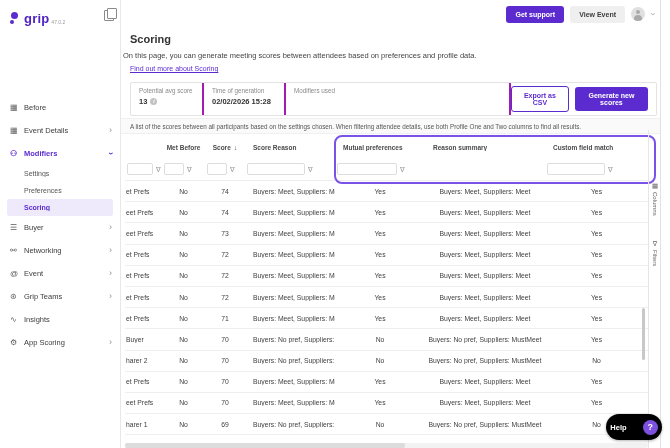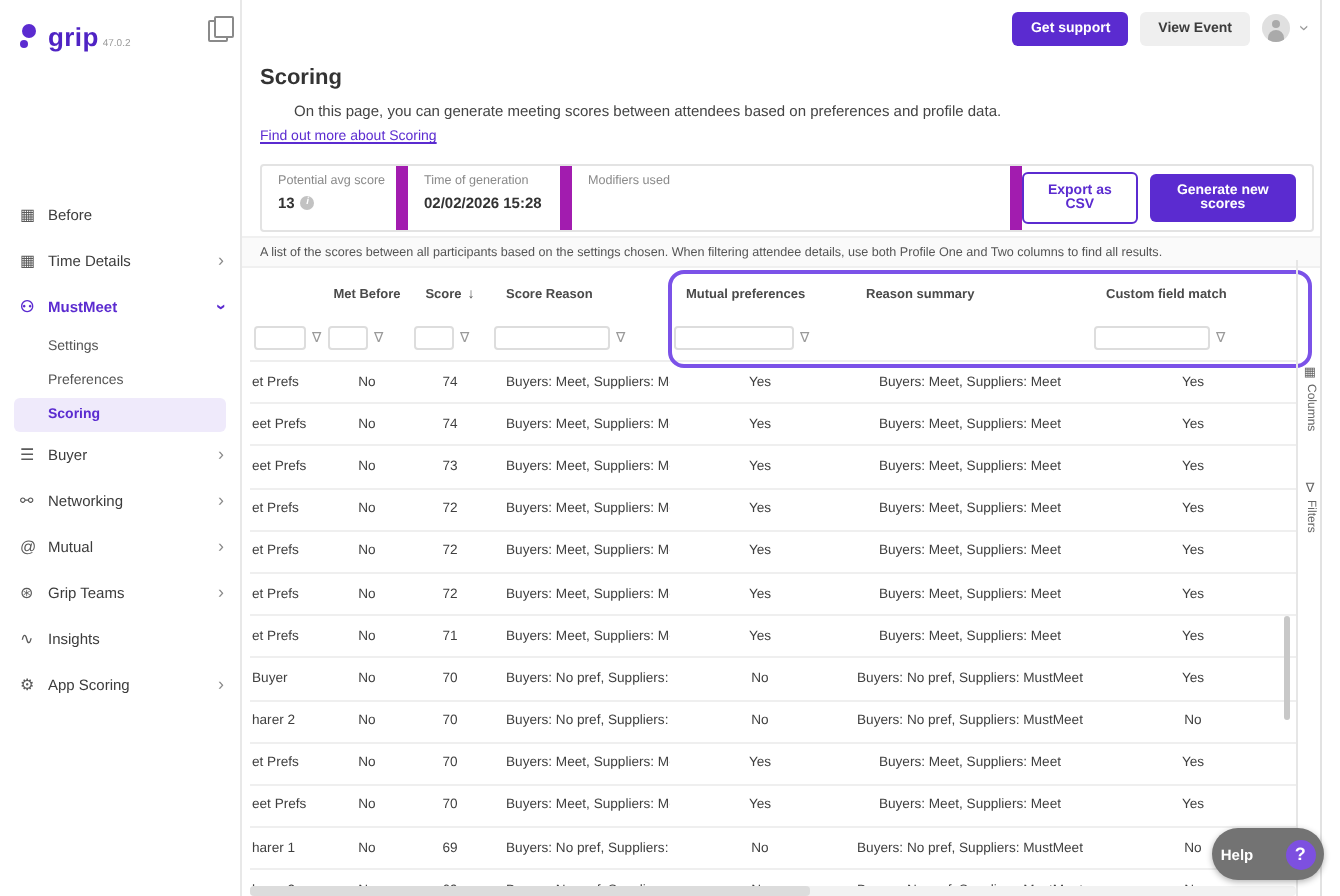--- a/index.html
+++ b/index.html
@@ -34,25 +34,25 @@
   .btn-primary{background:#5b2bd0;color:#fff;}
   .btn-gray{background:#efefef;color:#3c3c3c;}
   .avatar{width:14px;height:14px;border-radius:50%;background:#e0e0e0;position:relative;overflow:hidden;}
   .avatar::before{content:"";position:absolute;left:5px;top:3px;width:4px;height:4px;border-radius:50%;background:#aaa;}
   .avatar::after{content:"";position:absolute;left:3px;top:8px;width:8px;height:6px;border-radius:4px 4px 0 0;background:#aaa;}
   .chev-down{display:inline-block;transform:rotate(90deg);font-size:9px;color:#9a9a9a;}
 
   
   .main{position:absolute;left:121px;top:28px;width:539px;height:420px;background:#fff;}
   .page-title{position:absolute;left:9px;top:5px;font-size:11px;font-weight:bold;color:#333;}
-  .page-desc{position:absolute;left:26px;top:23px;font-size:7.5px;color:#444;}
+  .page-desc{position:absolute;left:2px;top:23px;font-size:7.5px;color:#444;}
   .page-link{position:absolute;left:9px;top:37px;font-size:7px;color:#5b2bd0;text-decoration:underline;cursor:pointer;}
 
   .stats-panel{position:absolute;left:9px;top:54px;width:525px;height:32px;border:1px solid #e3e3e3;border-radius:2px;display:flex;}
-  .stat-cell{border-right:6px solid #a21caf;padding:4px 8px 0 8px;box-sizing:border-box;}
+  .stat-cell{border-right:2px solid #a21caf;padding:4px 8px 0 8px;box-sizing:border-box;}
   .stat-cell .lbl{font-size:6.3px;color:#8a8a8a;white-space:nowrap;}
   .stat-cell .val{font-size:7.5px;font-weight:bold;color:#333;margin-top:3px;white-space:nowrap;display:flex;align-items:center;gap:3px;}
   .info-icon{display:inline-block;width:7px;height:7px;border-radius:50%;background:#c2c2c2;color:#fff;font-size:5px;line-height:7px;text-align:center;font-style:italic;font-weight:bold;}
   .stat-actions{flex:1;display:flex;align-items:center;justify-content:flex-end;gap:6px;padding-right:8px;}
   .btn-outline{background:#fff;border:1px solid #5b2bd0;color:#5b2bd0;}
 
   .note-bar{position:absolute;left:0;top:90px;width:539px;height:14px;background:#fafafa;border-top:1px solid #f0f0f0;border-bottom:1px solid #f0f0f0;display:flex;align-items:center;}
   .note-bar span{font-size:6.3px;color:#555;padding-left:9px;white-space:nowrap;}
 
   
@@ -78,21 +78,21 @@
   
   .side-strip{position:absolute;left:527px;top:102px;width:12px;height:318px;border-left:1px solid #e6e6e6;}
   .side-tab{position:absolute;left:0;width:12px;display:flex;flex-direction:column;align-items:center;gap:2px;cursor:pointer;}
   .side-tab .st-icon{font-size:6.5px;color:#666;}
   .side-tab .vt{writing-mode:vertical-rl;font-size:6px;color:#666;}
   .vscroll{position:absolute;left:521px;top:280px;width:3px;height:52px;border-radius:2px;background:#c8c8c8;}
   .hscroll{position:absolute;left:4px;top:415px;width:523px;height:5px;background:#f2f2f2;border-radius:2px;}
   .hscroll .thumb{position:absolute;left:0;top:0;width:280px;height:5px;background:#dcdcdc;border-radius:2px;}
 
   
-  .help-pill{position:absolute;left:606px;top:414px;width:56px;height:26px;border-radius:13px;background:#737373;display:flex;align-items:center;justify-content:center;gap:16px;box-shadow:0 1px 3px rgba(0,0,0,.3);cursor:pointer;}
+  .help-pill{position:absolute;left:606px;top:414px;width:56px;height:26px;border-radius:13px;background:#000000;display:flex;align-items:center;justify-content:center;gap:16px;box-shadow:0 1px 3px rgba(0,0,0,.3);cursor:pointer;}
   .help-pill .hl-label{color:#fff;font-size:7.5px;font-weight:bold;}
   .help-pill .q-circle{width:15px;height:15px;border-radius:50%;background:#7d50e0;color:#fff;font-size:9px;font-weight:bold;display:flex;align-items:center;justify-content:center;}
 </style>
 </head>
 <body>
 
 <div class="app">
 
   <div class="sidebar">
     <div class="logo-row">
@@ -101,26 +101,26 @@
       <span class="logo-version">47.0.2</span>
       <span class="copy-icon"></span>
     </div>
     <div class="sidebar-nav">
         <div class="nav-item">
           <span class="nav-icon">▦</span>
           <span class="nav-label">Before</span>
         </div>
         <div class="nav-item">
           <span class="nav-icon">▦</span>
-          <span class="nav-label">Time Details</span>
+          <span class="nav-label">Event Details</span>
           <span class="chev">›</span>
         </div>
         <div class="nav-item hl">
           <span class="nav-icon">⚇</span>
-          <span class="nav-label">MustMeet</span>
+          <span class="nav-label">Modifiers</span>
           <span class="chev down">›</span>
         </div>
         <div class="nav-item sub">
           <span class="nav-label">Settings</span>
         </div>
         <div class="nav-item sub">
           <span class="nav-label">Preferences</span>
         </div>
         <div class="nav-item sub active">
           <span class="nav-label">Scoring</span>
@@ -130,21 +130,21 @@
           <span class="nav-label">Buyer</span>
           <span class="chev">›</span>
         </div>
         <div class="nav-item">
           <span class="nav-icon">⚯</span>
           <span class="nav-label">Networking</span>
           <span class="chev">›</span>
         </div>
         <div class="nav-item">
           <span class="nav-icon">@</span>
-          <span class="nav-label">Mutual</span>
+          <span class="nav-label">Event</span>
           <span class="chev">›</span>
         </div>
         <div class="nav-item">
           <span class="nav-icon">⊛</span>
           <span class="nav-label">Grip Teams</span>
           <span class="chev">›</span>
         </div>
         <div class="nav-item">
           <span class="nav-icon">∿</span>
           <span class="nav-label">Insights</span>

